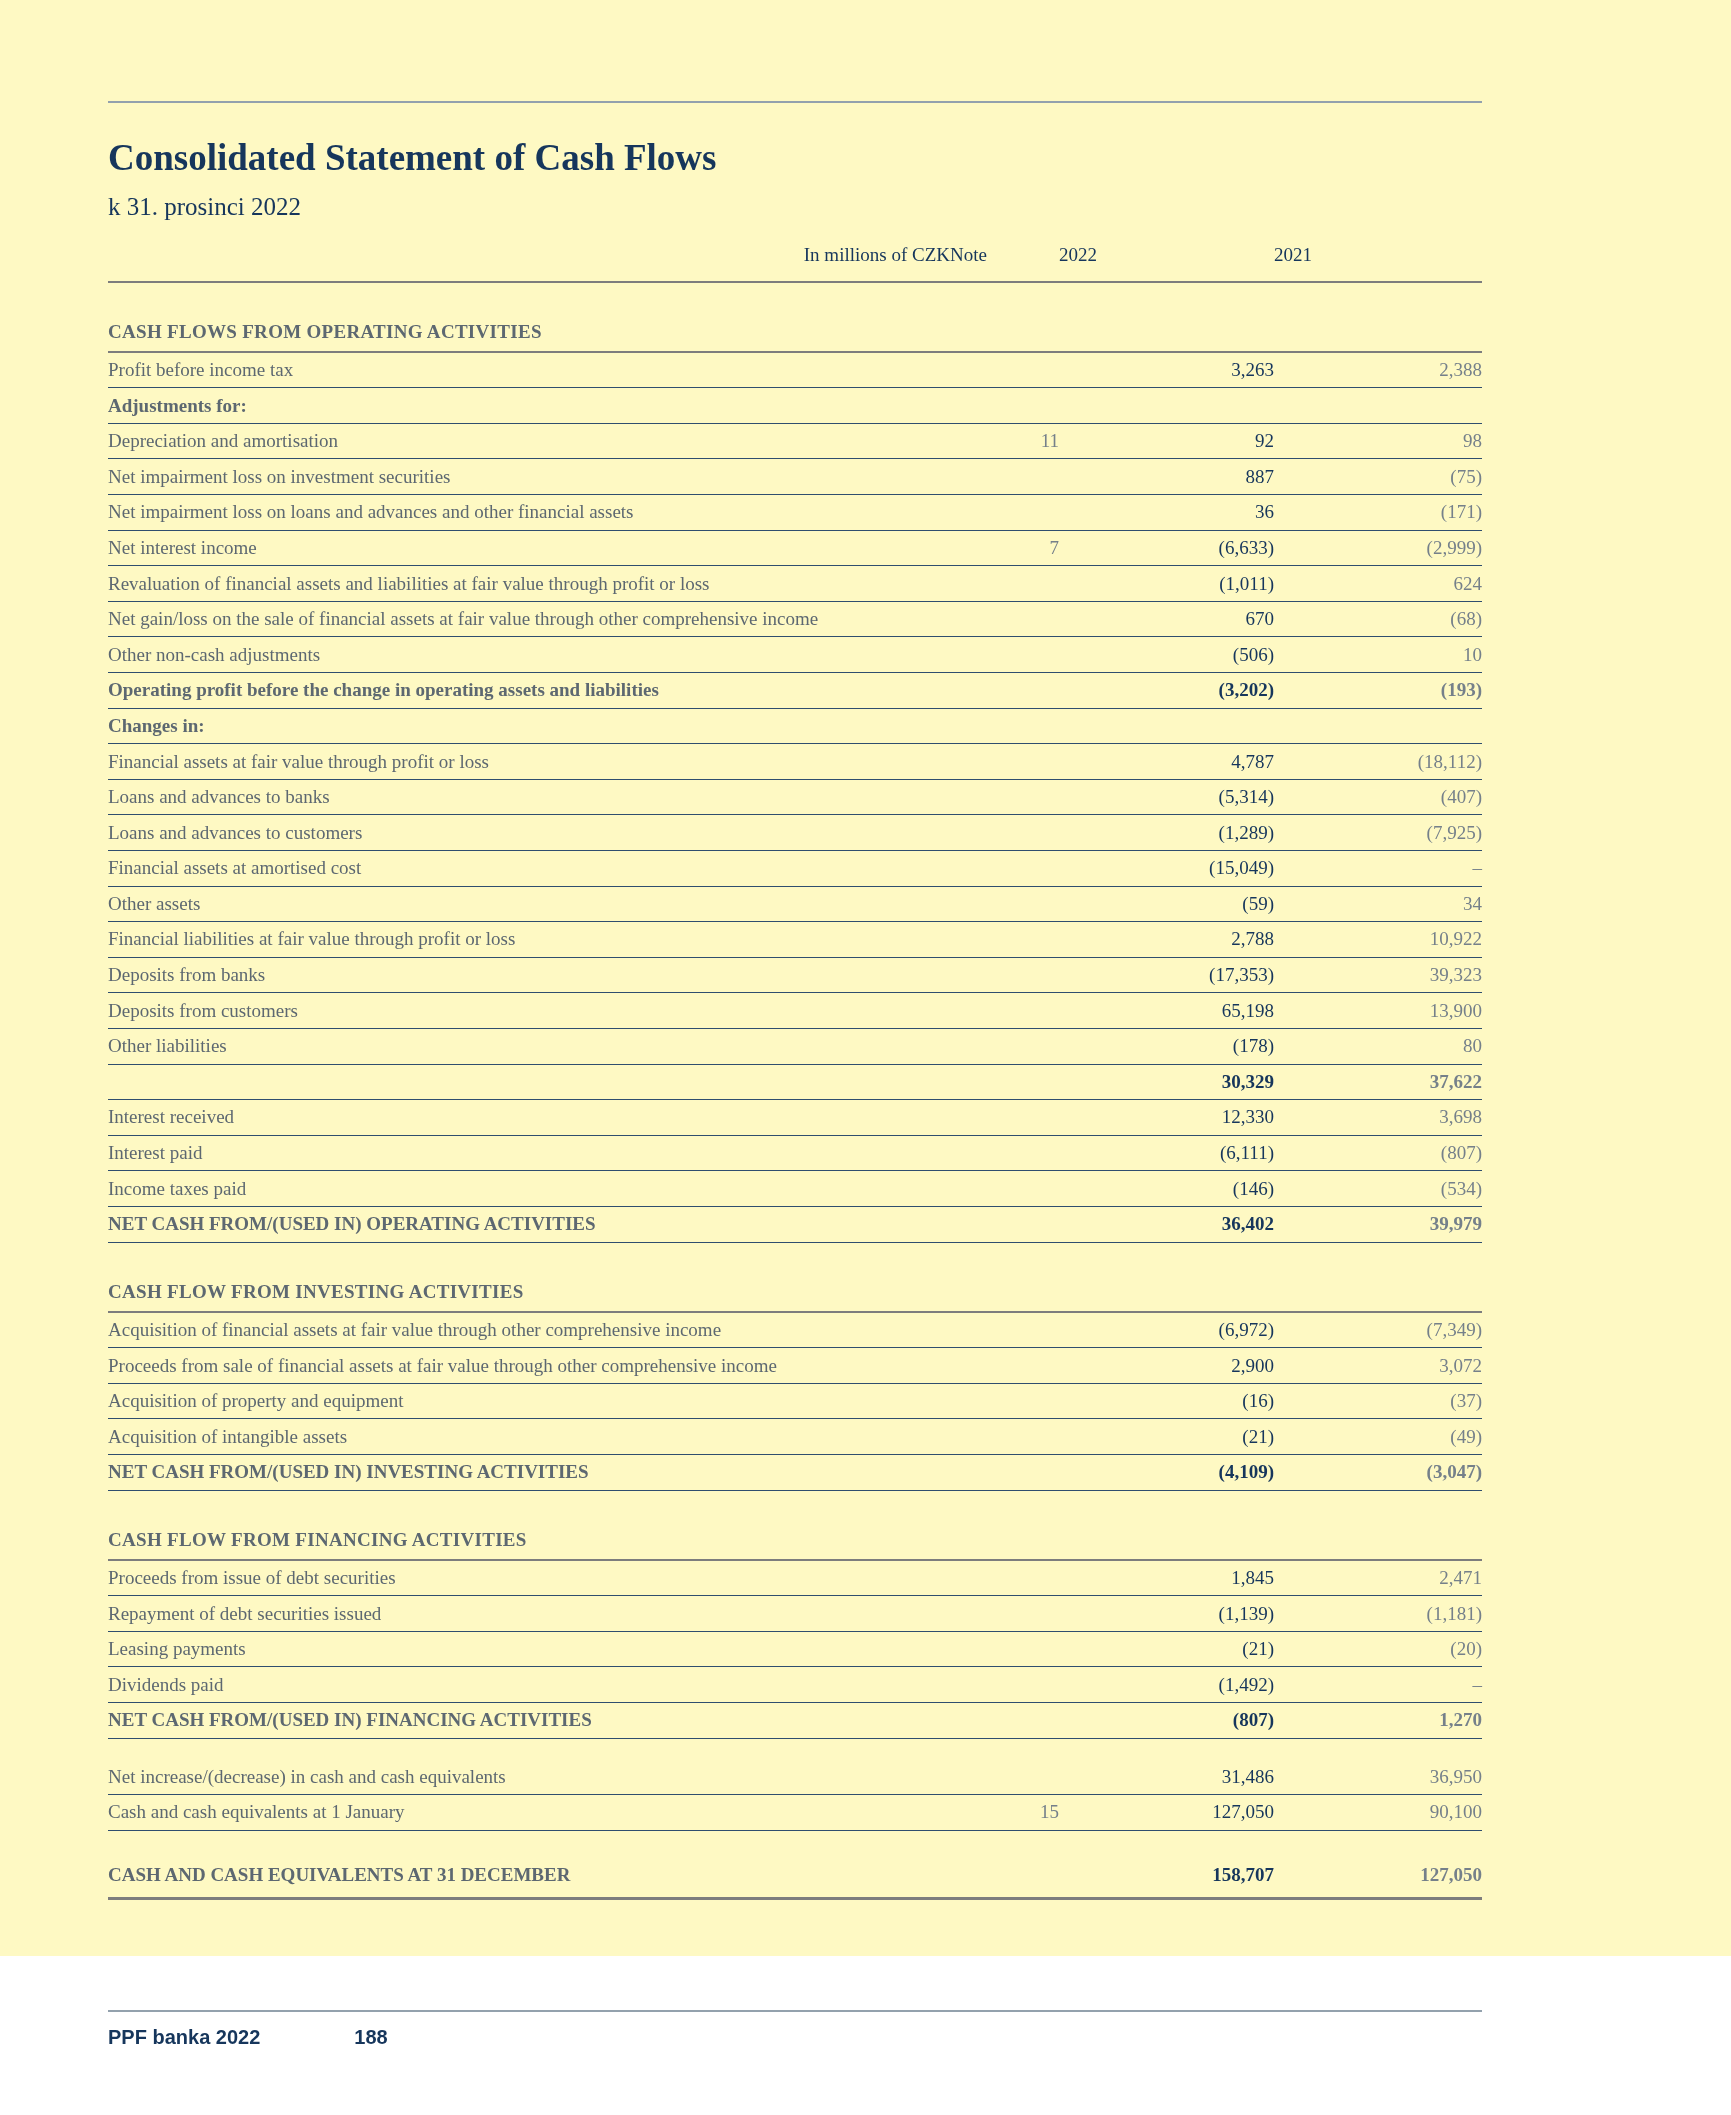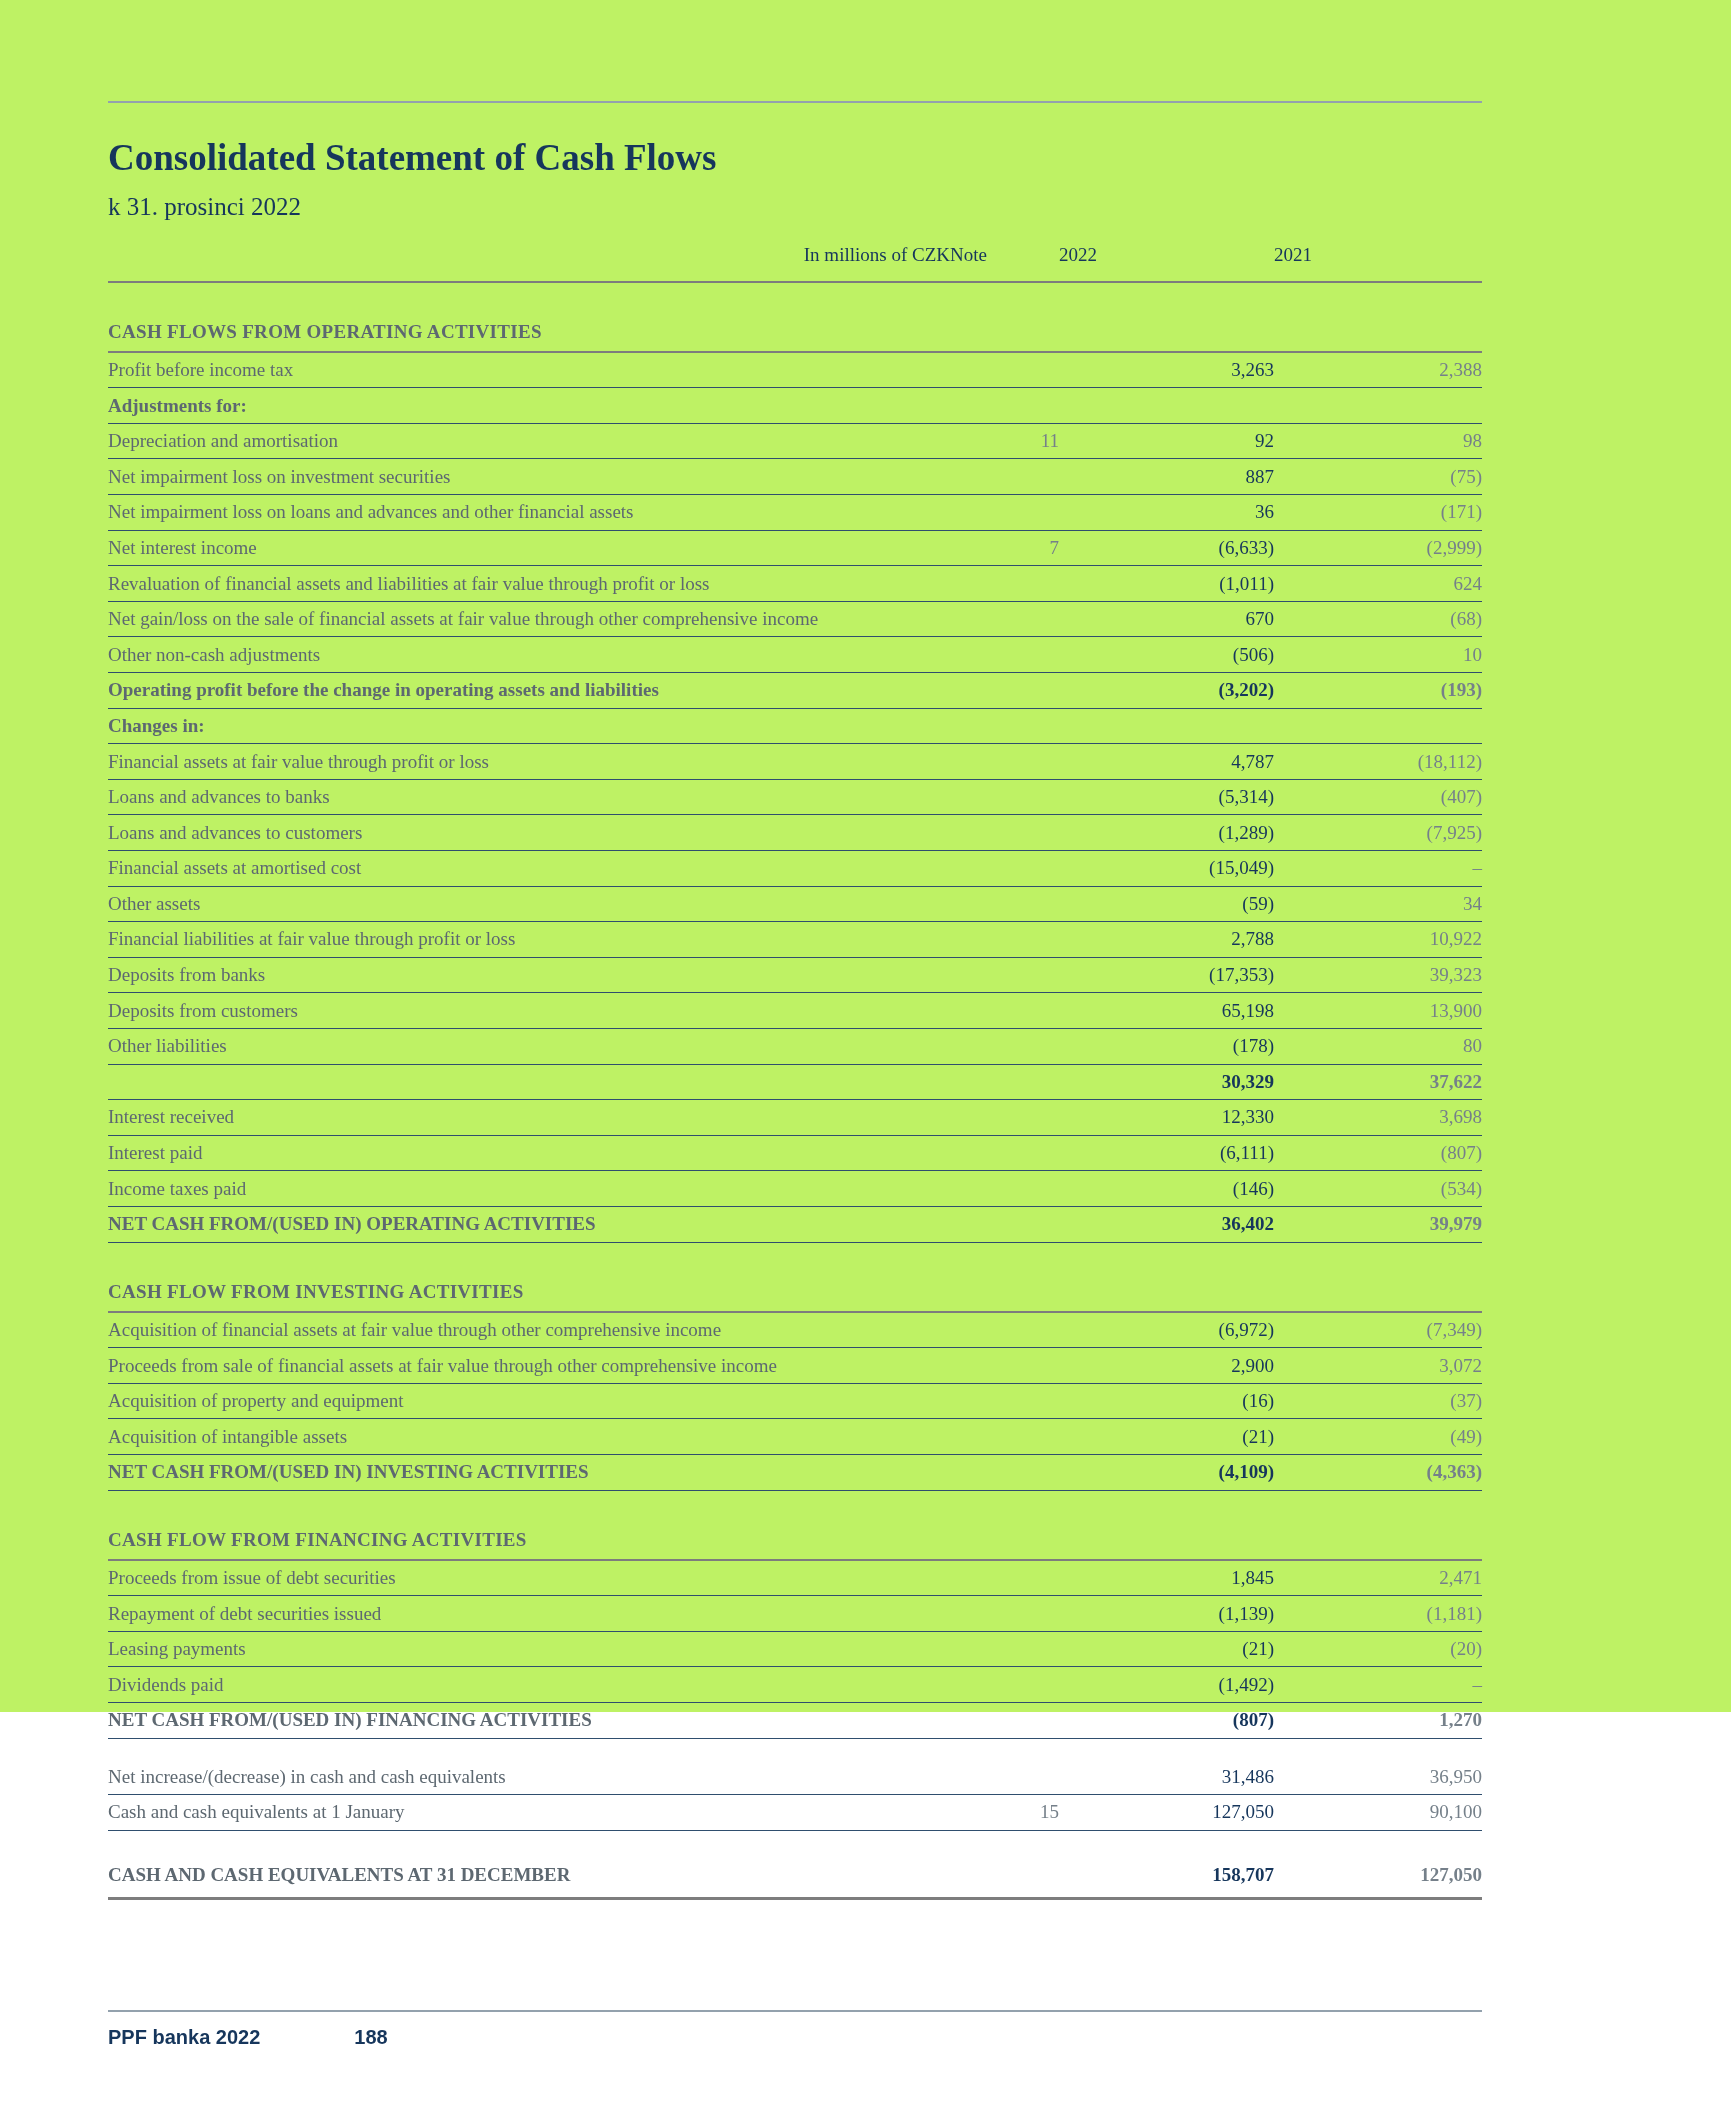--- a/index.html
+++ b/index.html
@@ -7,22 +7,22 @@
     padding: 0;
     background: #ffffff;
     width: 1731px;
     height: 2116px;
     overflow: hidden;
     font-family: "Liberation Serif", "DejaVu Serif", serif;
   }
   .page {
     position: relative;
     width: 1731px;
-    height: 1712px;
-    background: #bef264;
+    height: 1956px;
+    background: #fef9c3;
   }
   .content {
     position: absolute;
     left: 108px;
     top: 0;
     width: 1374px;
   }
   .top-rule {
     margin-top: 101px;
     height: 1.8px;
@@ -326,21 +326,21 @@
           <tr class="normal">
             <td class="label">Acquisition of intangible assets</td>
             <td class="note"></td>
             <td class="v2022">(21)</td>
             <td class="v2021">(49)</td>
           </tr>
           <tr class="total">
             <td class="label">NET CASH FROM/(USED IN) INVESTING ACTIVITIES</td>
             <td class="note"></td>
             <td class="v2022">(4,109)</td>
-            <td class="v2021">(4,363)</td>
+            <td class="v2021">(3,047)</td>
           </tr>
           <tr>
             <td colspan="4" class="section-header">CASH FLOW FROM FINANCING ACTIVITIES</td>
           </tr>
           <tr class="normal">
             <td class="label">Proceeds from issue of debt securities</td>
             <td class="note"></td>
             <td class="v2022">1,845</td>
             <td class="v2021">2,471</td>
           </tr>

